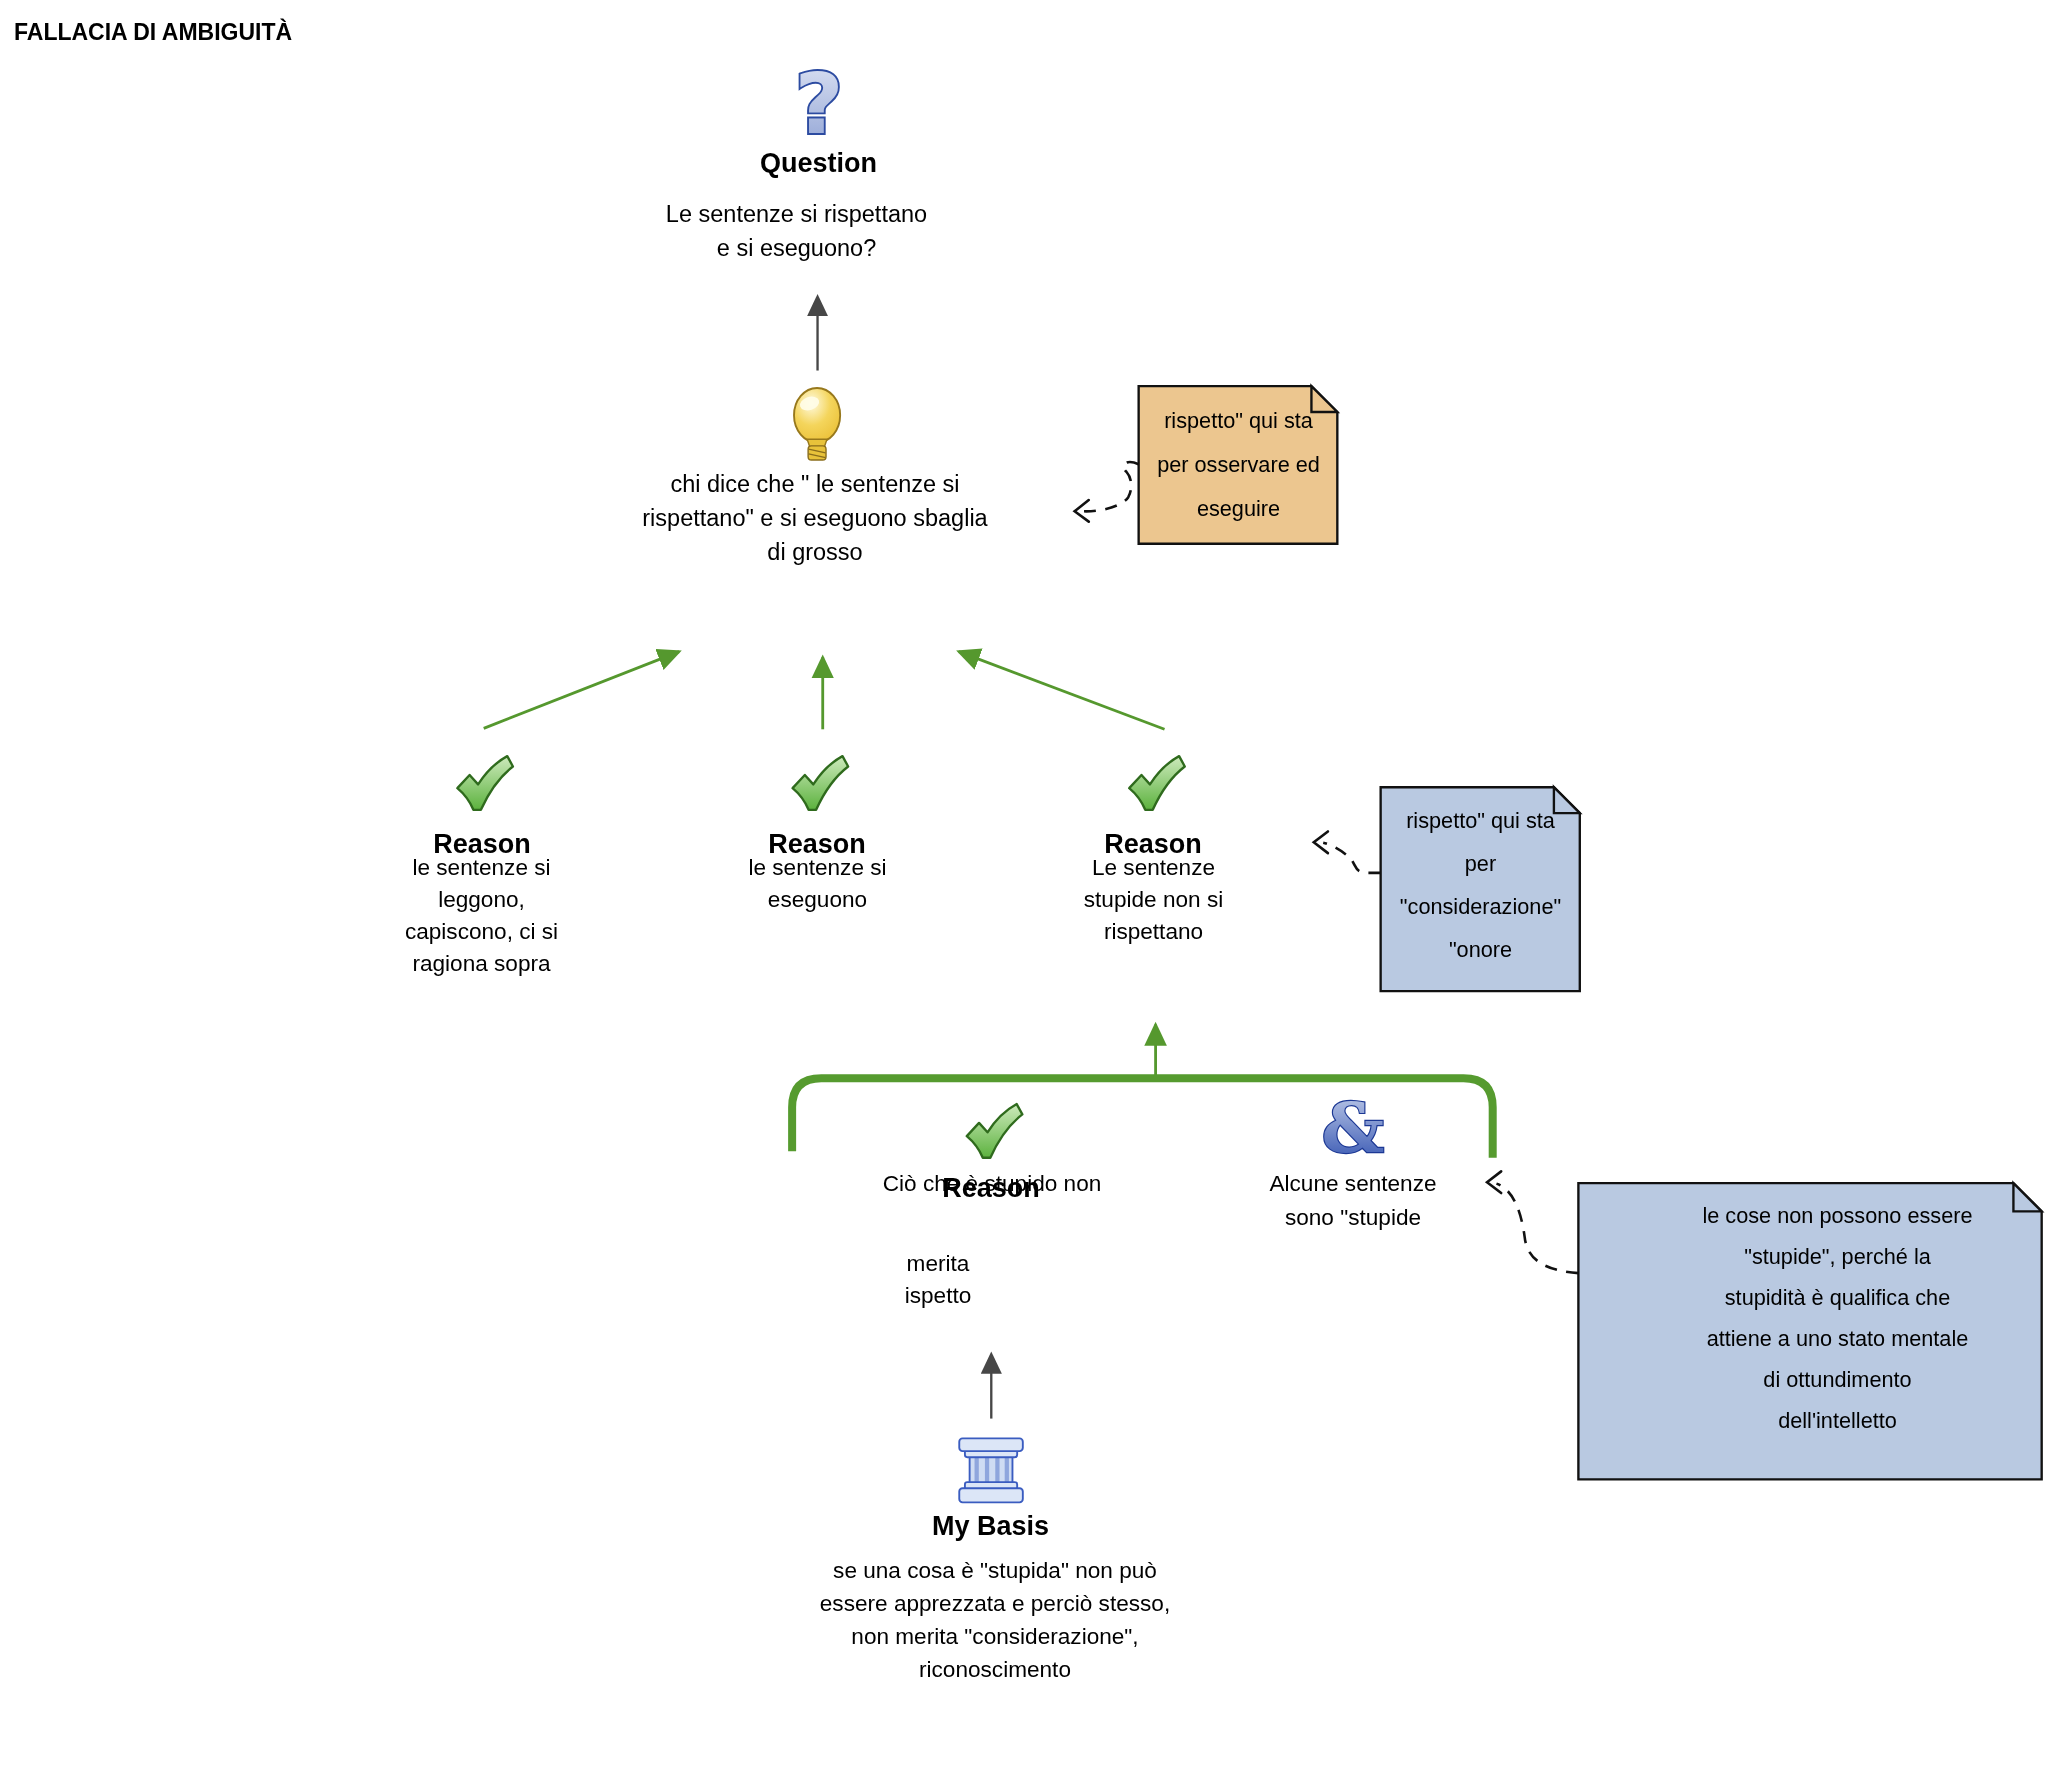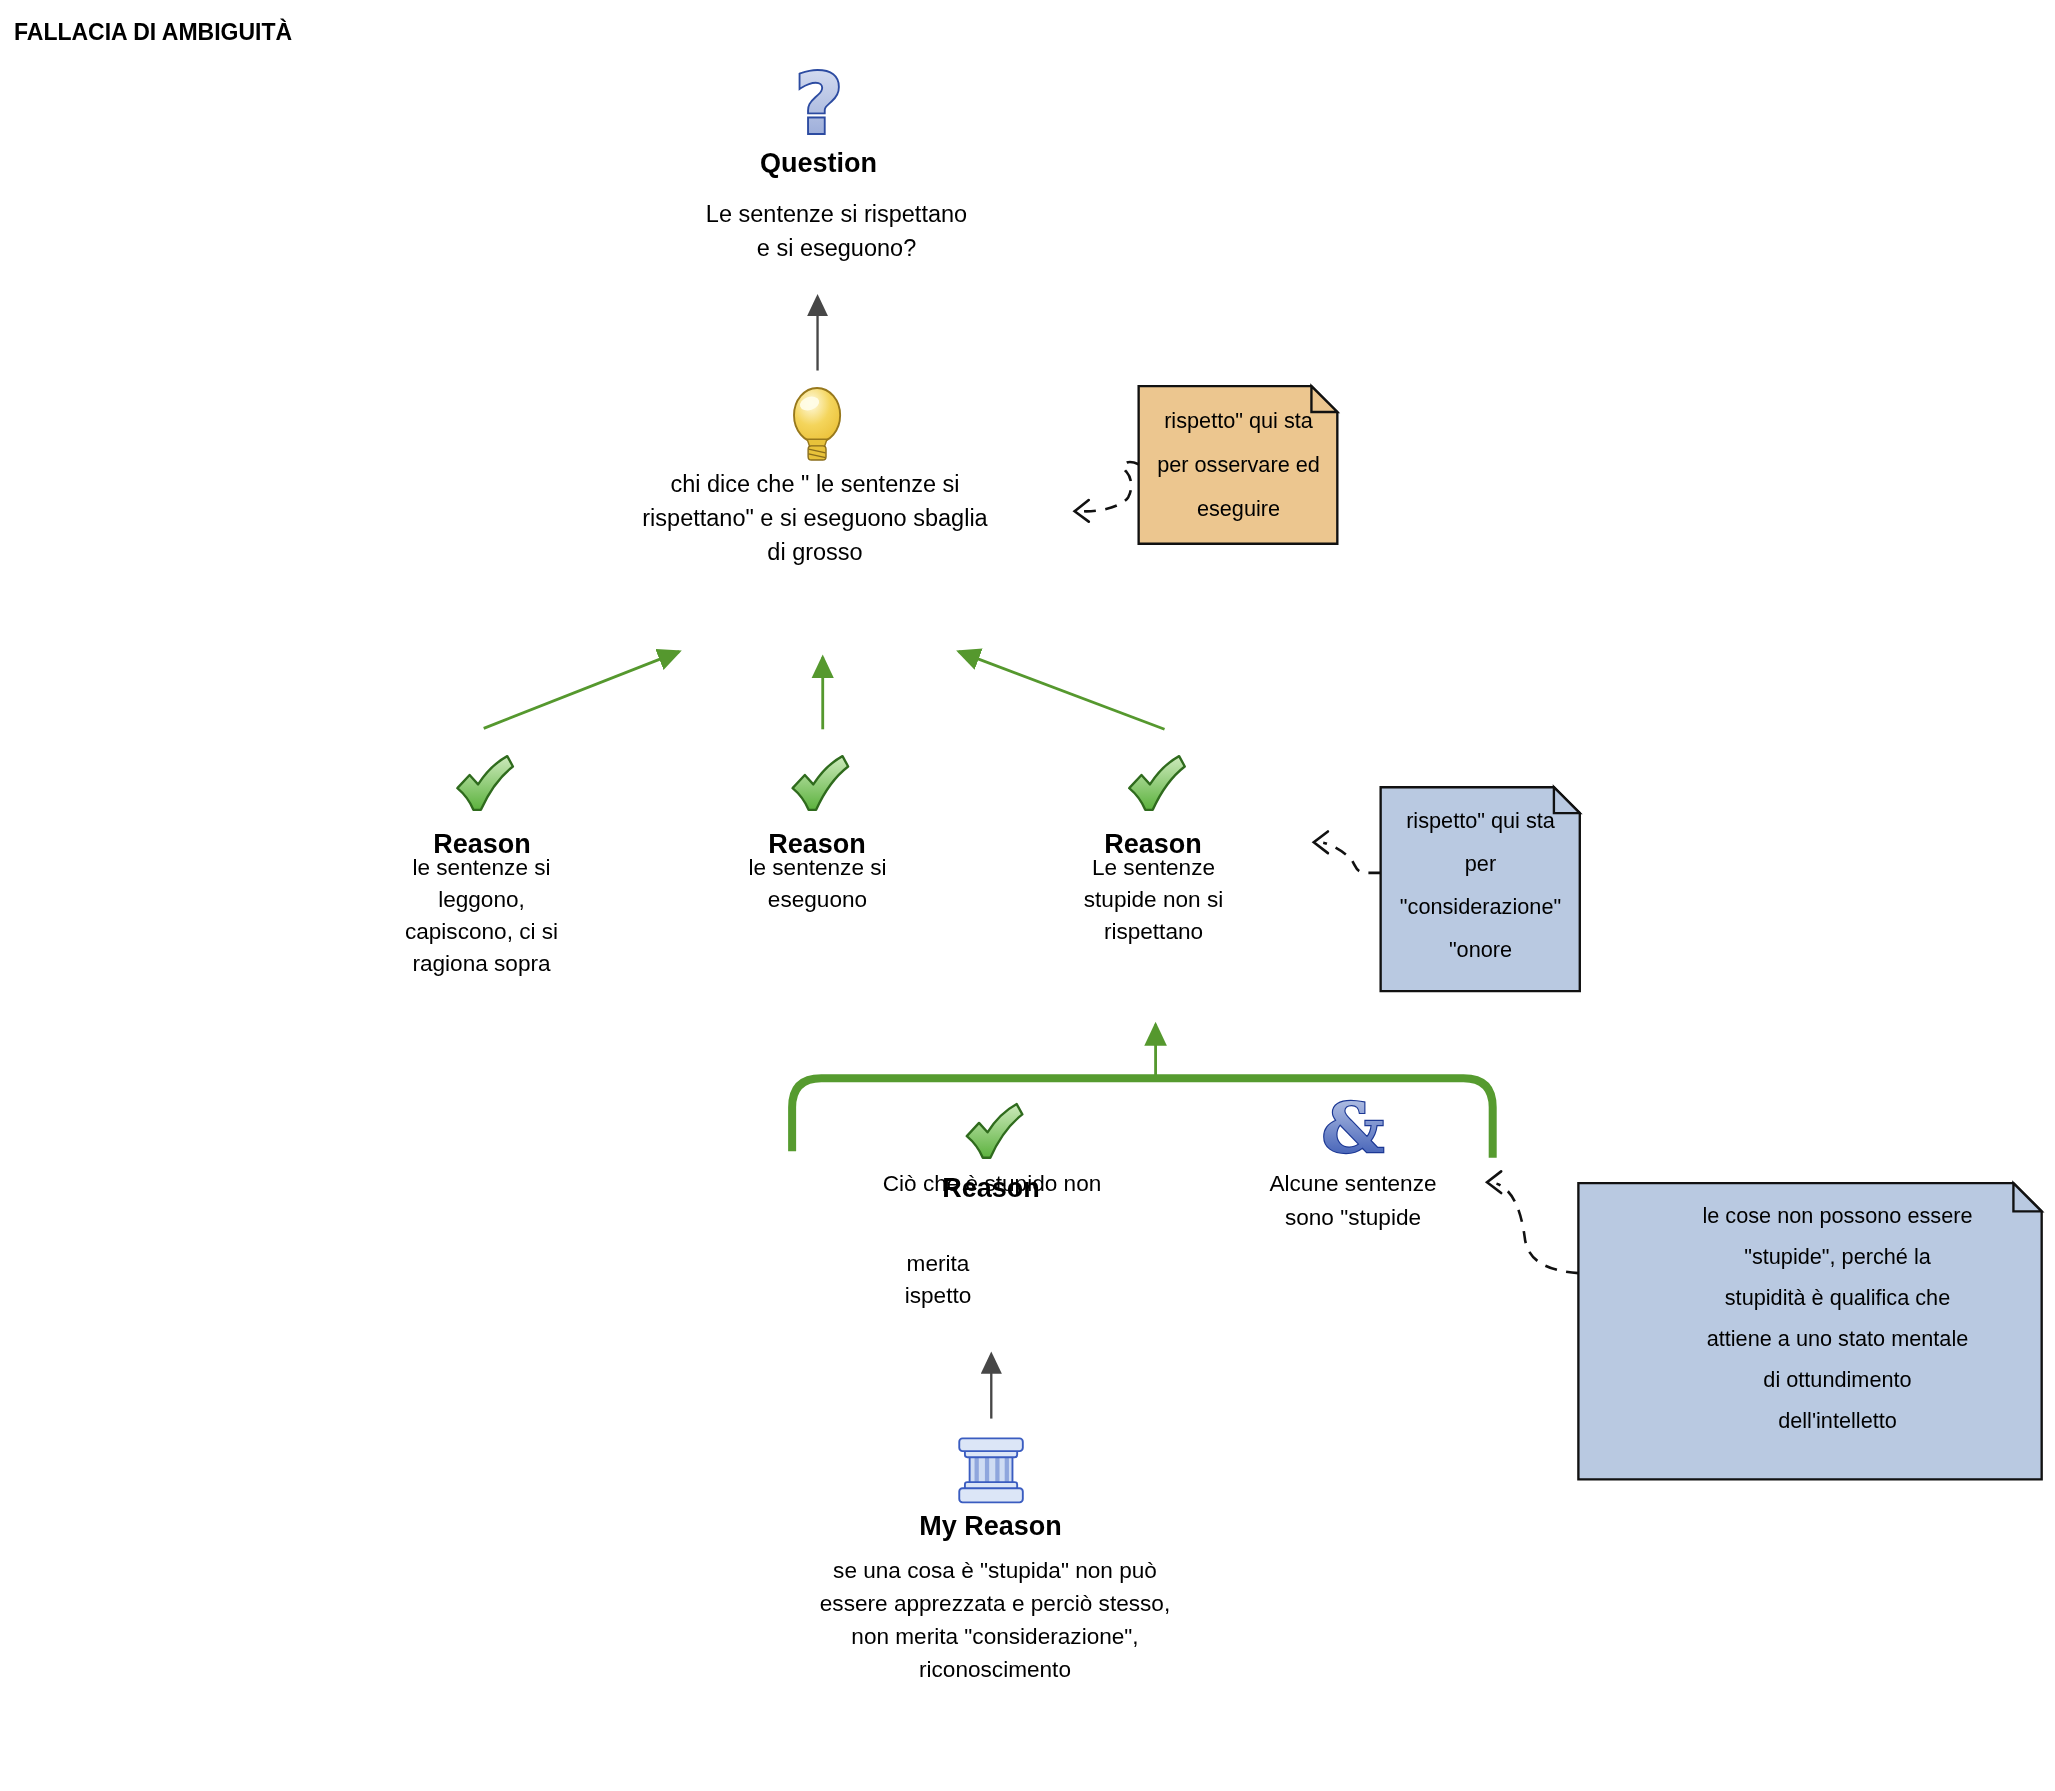--- a/index.html
+++ b/index.html
@@ -118,21 +118,21 @@
       <rect x="2049" y="3079" width="111" height="16" rx="5" fill="#dce6f7"></rect>
       <rect x="2037" y="3055" width="135" height="27" rx="7" fill="#dce6f7"></rect>
       <rect x="2049" y="3148" width="111" height="16" rx="5" fill="#dce6f7"></rect>
       <rect x="2037" y="3161" width="135" height="30" rx="7" fill="#dce6f7"></rect>
     </g>
   </svg>
 
   <div class="abs title" style="left:14px;top:19px;">FALLACIA DI AMBIGUITÀ</div>
 
   <div class="abs ctr nodelabel" style="left:701px;top:148px;width:235px;">Question</div>
-  <div class="abs ctr qbody" style="left:648px;top:197px;width:377px;">Le sentenze si rispettano
+  <div class="abs ctr qbody" style="left:608px;top:197px;width:377px;">Le sentenze si rispettano
 e si eseguono?</div>
 
   <div class="abs ctr hypbody" style="left:556px;top:467px;width:518px;">chi dice che " le sentenze si
 rispettano" e si eseguono sbaglia
 di grosso</div>
 
   <div class="abs ctr nodelabel" style="left:388px;top:829px;width:188px;">Reason</div>
   <div class="abs ctr nodebody" style="left:359px;top:852px;width:245px;">le sentenze si
 leggono,
 capiscono, ci si
@@ -148,21 +148,21 @@
 
   <div class="abs ctr nodebody" style="left:1031px;top:852px;width:245px;">Le sentenze
 stupide non si
 rispettano</div>
 
   <div class="abs ctr nodelabel" style="left:897px;top:1173px;width:188px;">Reason</div>
   <div class="abs ctr nodebody" style="left:827px;top:1168px;width:330px;">Ciò che è stupido non</div>
   <div class="abs ctr nodebody" style="left:773px;top:1248px;width:330px;">merita
 ispetto</div>
 
-  <div class="abs ctr nodelabel" style="left:873px;top:1511px;width:235px;">My Reason</div>
+  <div class="abs ctr nodelabel" style="left:873px;top:1511px;width:235px;">My Basis</div>
   <div class="abs ctr nodebody" style="left:689px;top:1554px;width:612px;line-height:33px;">se una cosa è "stupida" non può
 essere apprezzata e perciò stesso,
 non merita "considerazione",
 riconoscimento</div>
 
   <div class="abs ctr notetext" style="left:1139px;top:399px;width:199px;">rispetto" qui sta
 per osservare ed
 eseguire</div>
   <div class="abs ctr notetext2" style="left:1381px;top:799px;width:199px;">rispetto" qui sta
 per

